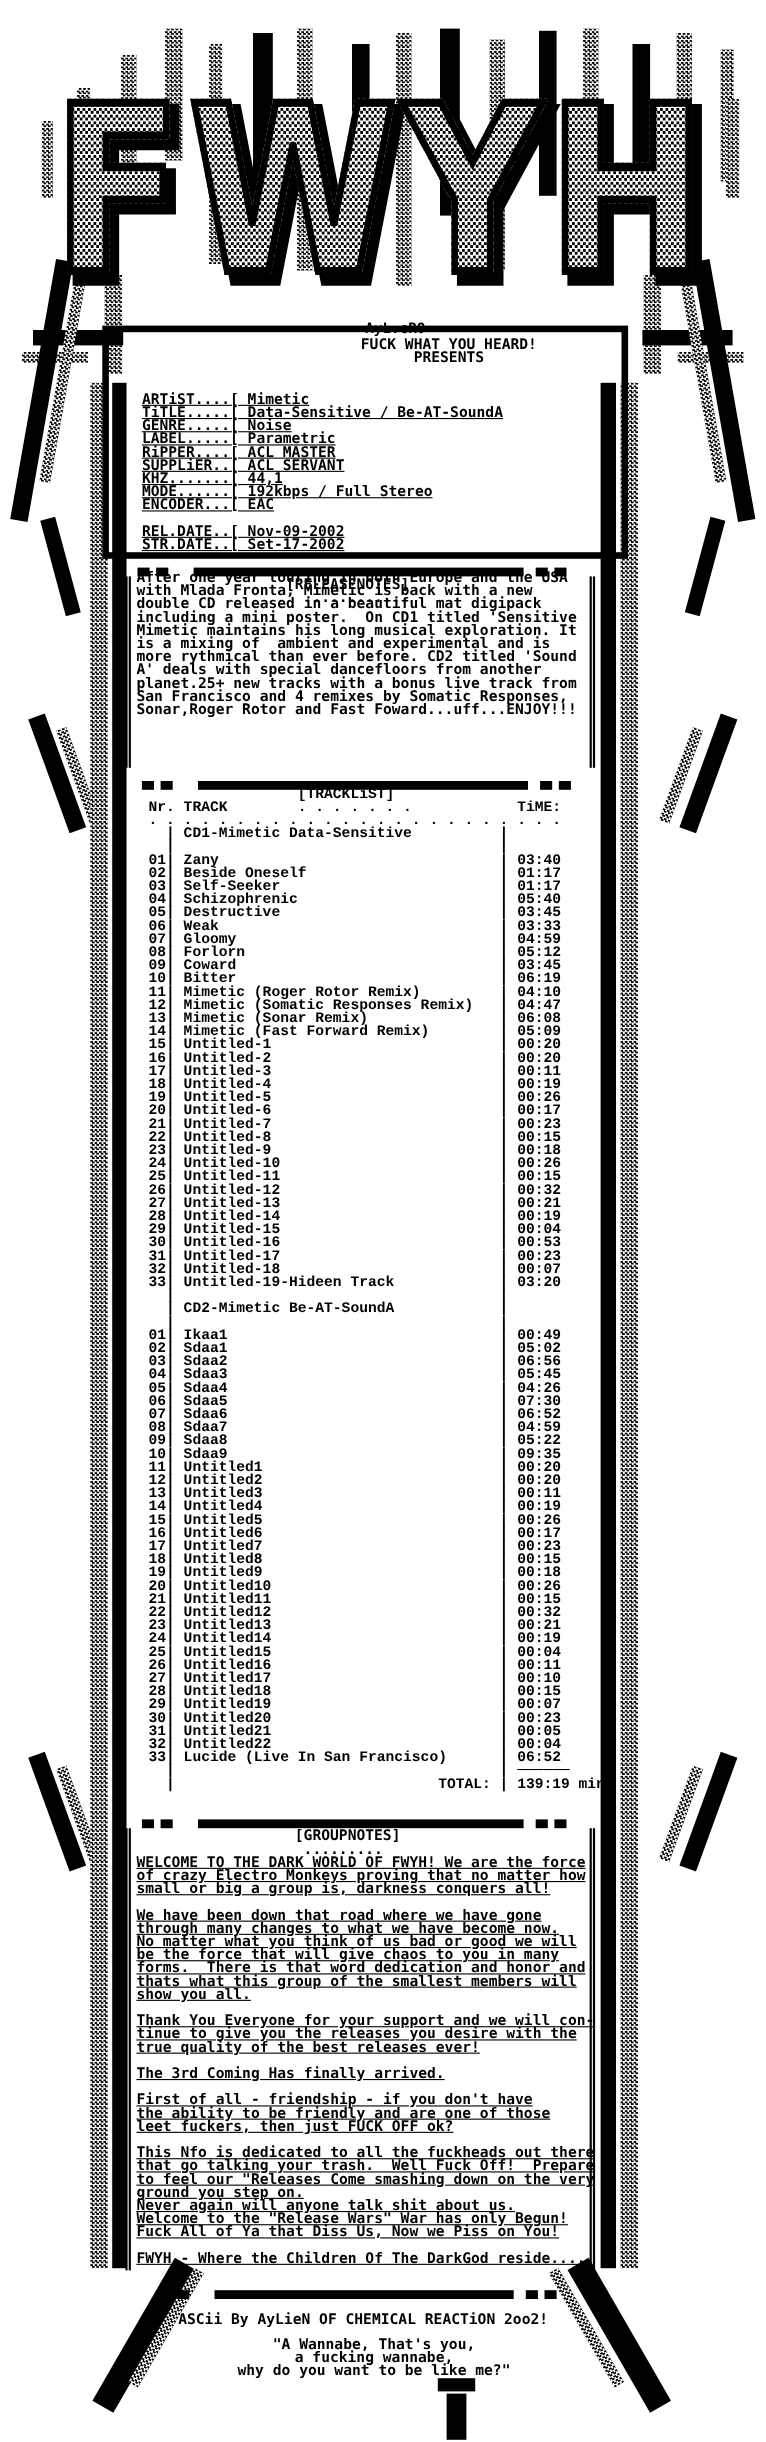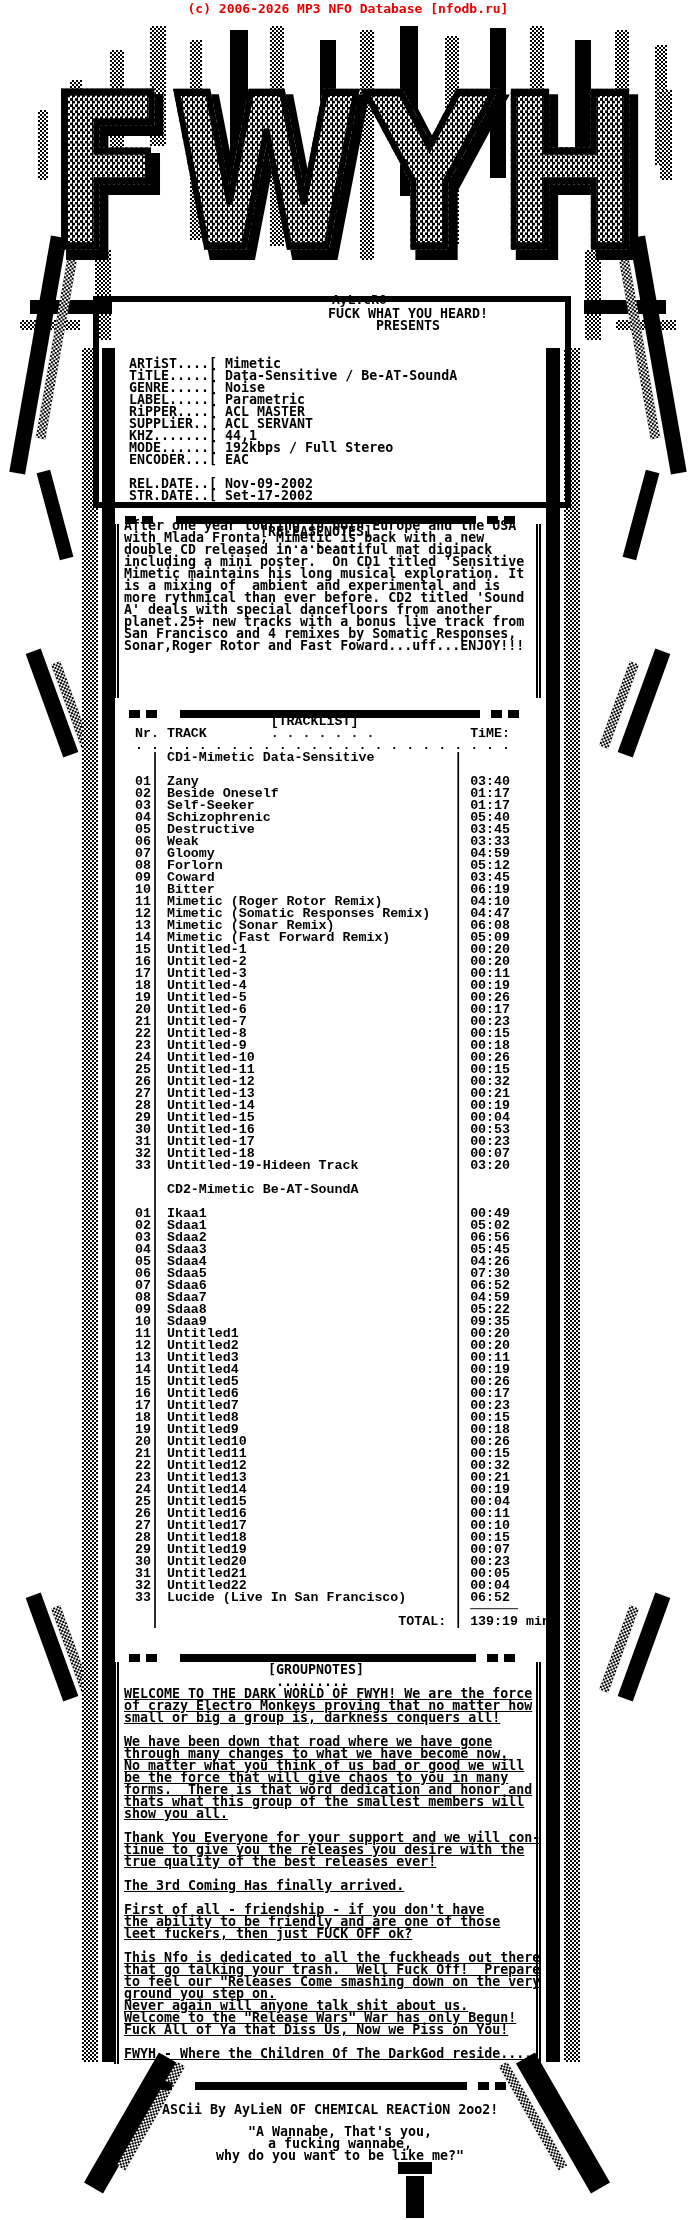--- a/index.html
+++ b/index.html
@@ -35,21 +35,20 @@
   @supports (-webkit-background-clip:text){ #logoWord{color:transparent;} }
   #logoTag{position:absolute;left:330px;top:293px;font:700 13px/13px "DejaVu Sans Mono",monospace;
            background:#fff;padding:0 2px;}
   #quote{text-align:center;width:696px;left:-8px;}
 </style>
 </head>
 <body>
 
 <div id="page">
 
-  <div id="watermark">(c) 2006-2026 MP3 NFO Database [nfodb.ru]</div>
 
   <div id="decorLayer">
       <div class="dec chk" style="left: 150px; top: 26px; width: 16px; height: 120px;"></div>
       <div class="dec chk" style="left: 190px; top: 40px; width: 12px; height: 200px;"></div>
       <div class="dec blk" style="left: 230px; top: 30px; width: 18px; height: 160px;"></div>
       <div class="dec chk" style="left: 270px; top: 26px; width: 14px; height: 220px;"></div>
       <div class="dec blk" style="left: 320px; top: 40px; width: 16px; height: 150px;"></div>
       <div class="dec chk" style="left: 360px; top: 30px; width: 14px; height: 230px;"></div>
       <div class="dec blk" style="left: 400px; top: 26px; width: 18px; height: 170px;"></div>
       <div class="dec chk" style="left: 445px; top: 36px; width: 14px; height: 210px;"></div>
@@ -107,21 +106,21 @@
   <div class="hbar" style="left:195px;top:2082px;width:272px;"></div>
 
   <div class="dblrule" style="left:114px;top:524px;height:174px;"></div>
   <div class="dblrule" style="left:536px;top:524px;height:174px;"></div>
   <div class="dblrule" style="left:114px;top:1662px;height:402px;"></div>
   <div class="dblrule" style="left:536px;top:1662px;height:402px;"></div>
 
   <pre class="mono" style="left:328px;top:308px;">FUCK WHAT YOU HEARD!
       PRESENTS</pre>
 
-  <pre class="mono" id="releaseInfo" style="left:129px;top:358px;">ARTiST....[ Mimetic
+  <pre class="mono" id="releaseInfo" style="left:129px;top:358px;text-decoration:underline;">ARTiST....[ Mimetic
 TiTLE.....[ Data-Sensitive / Be-AT-SoundA
 GENRE.....[ Noise
 LABEL.....[ Parametric
 RiPPER....[ ACL MASTER
 SUPPLiER..[ ACL SERVANT
 KHZ.......[ 44,1
 MODE......[ 192kbps / Full Stereo
 ENCODER...[ EAC
 
 REL.DATE..[ Nov-09-2002

